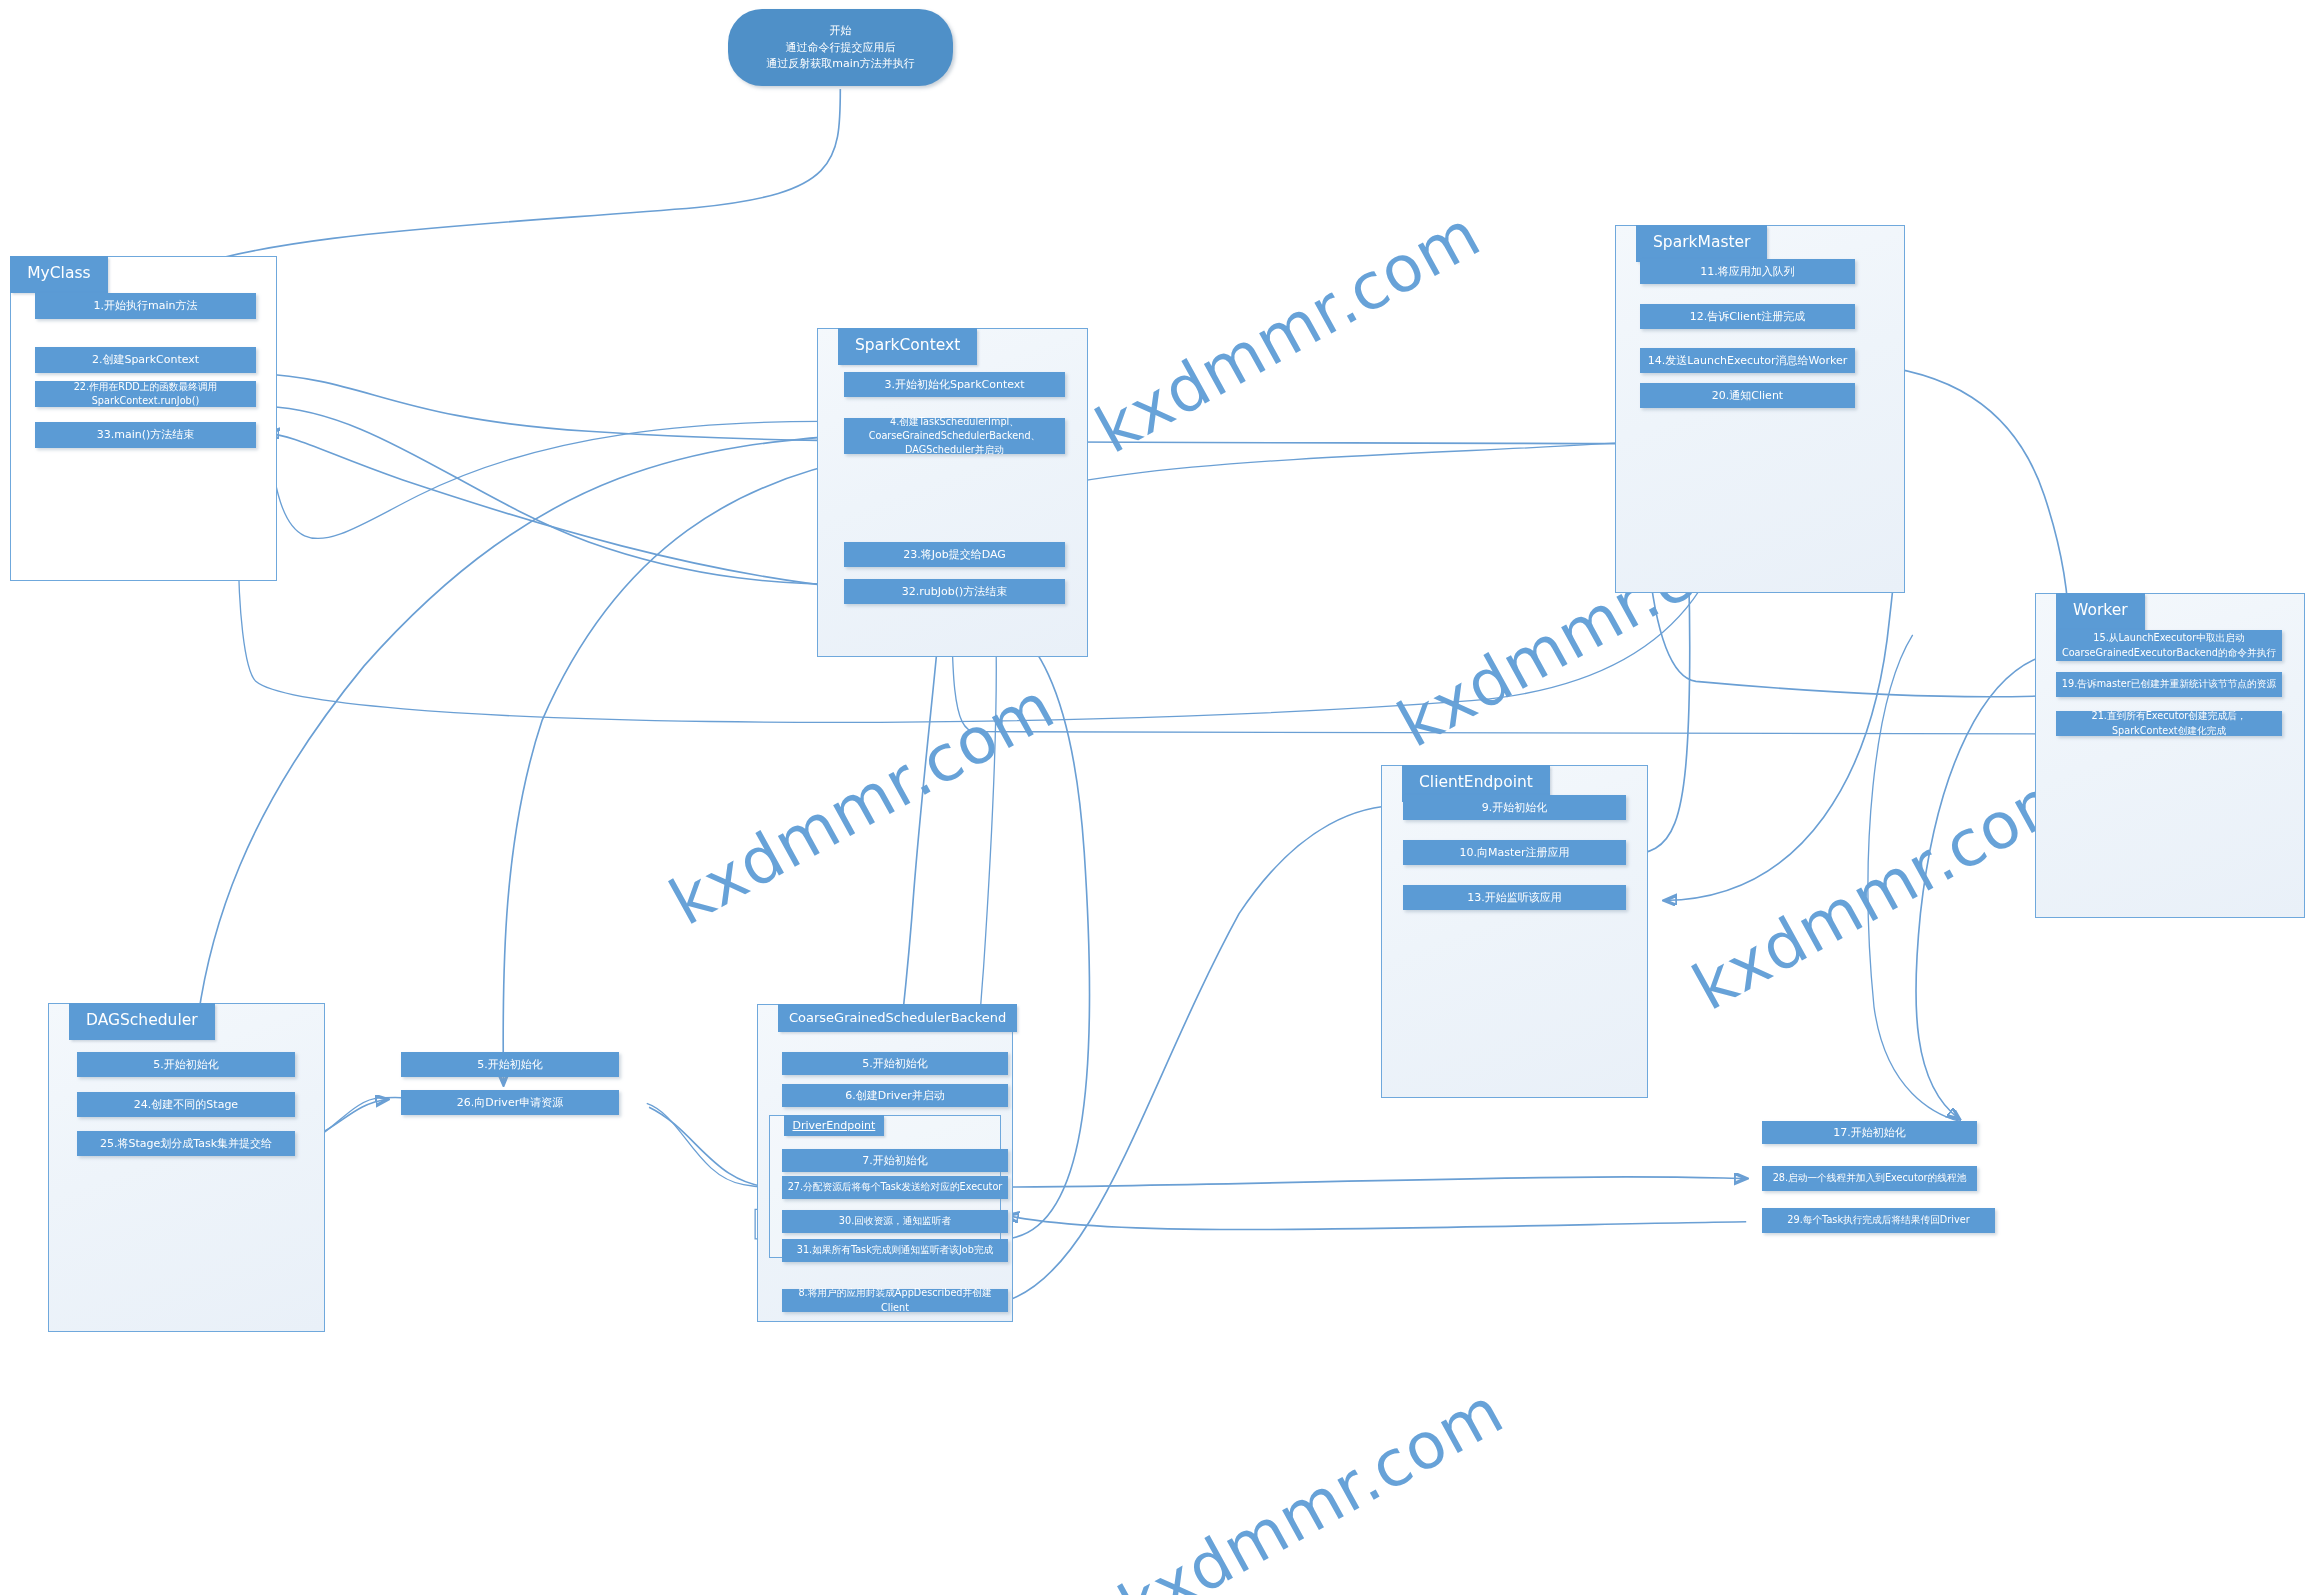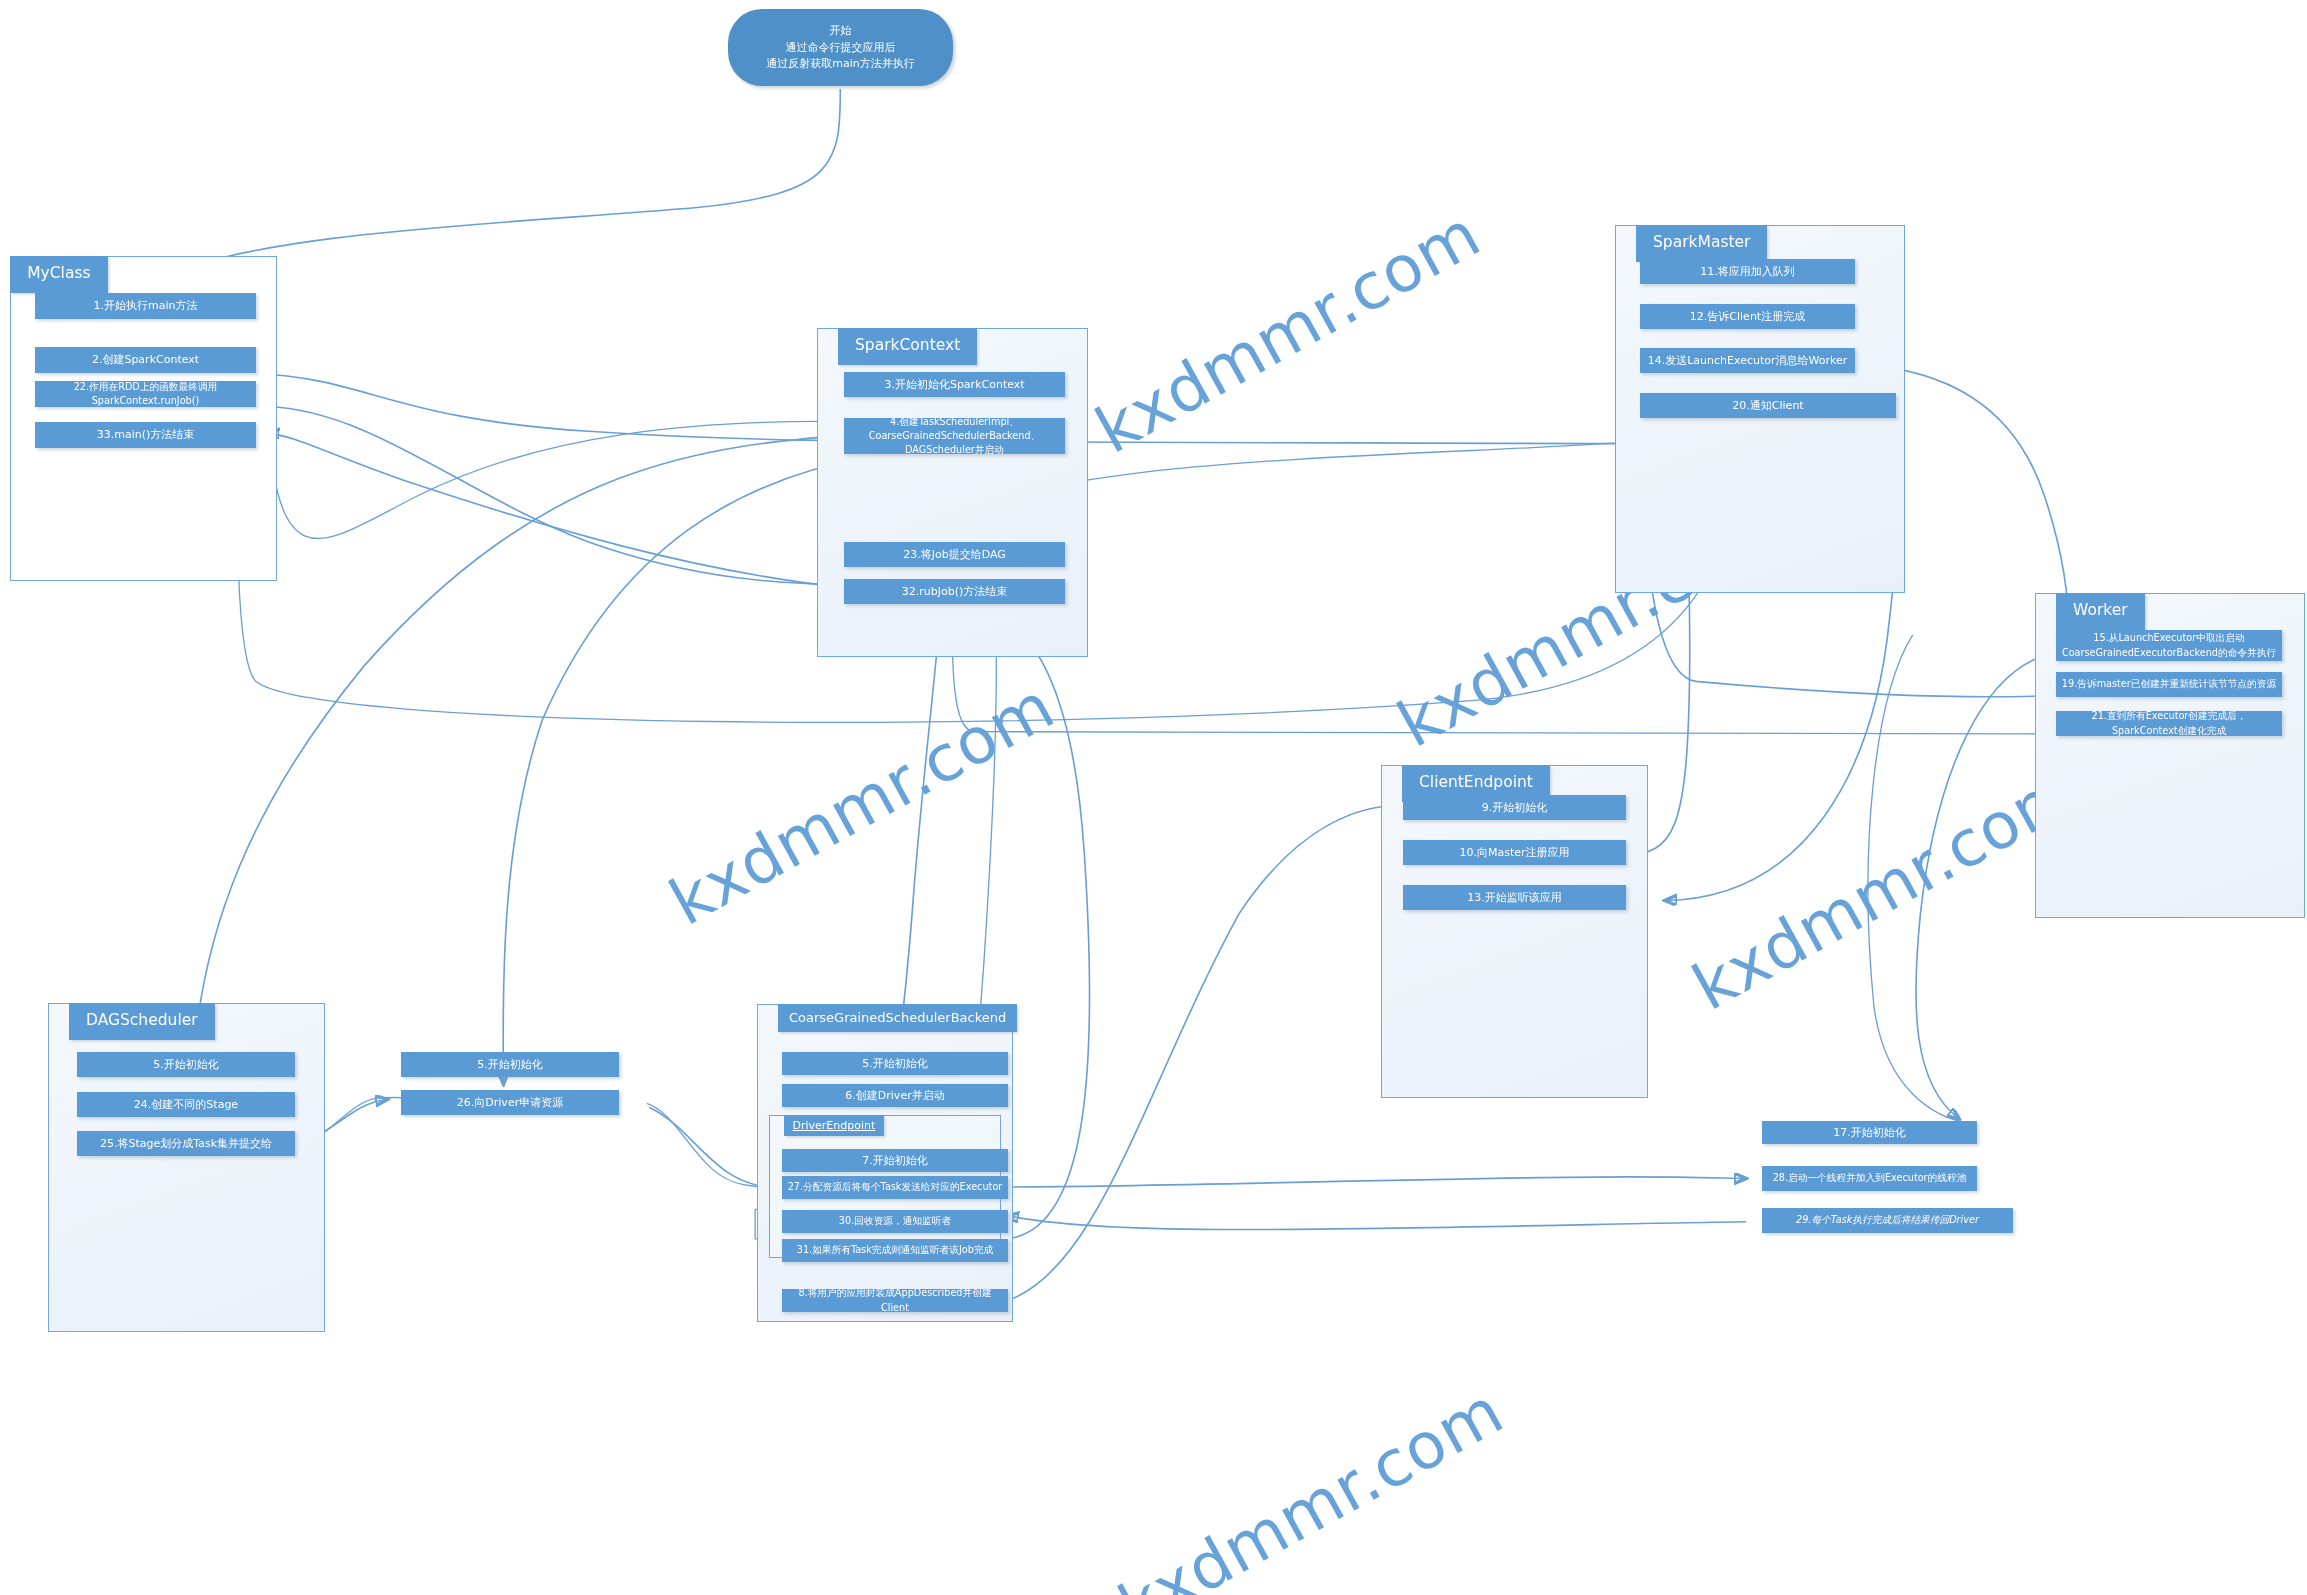--- a/index.html
+++ b/index.html
@@ -212,21 +212,21 @@
   <div class="step tiny" style="left:844px;top:418px;width:221px;height:36px;">4.创建TaskSchedulerImpl、CoarseGrainedSchedulerBackend、DAGScheduler并启动</div>
   <div class="step" style="left:844px;top:542px;width:221px;height:25px;">23.将Job提交给DAG</div>
   <div class="step" style="left:844px;top:579px;width:221px;height:25px;">32.rubJob()方法结束</div>
 
   <div class="container" style="left:1615px;top:225px;width:290px;height:368px;">
     <div class="ctitle indent">SparkMaster</div>
   </div>
   <div class="step" style="left:1640px;top:259px;width:215px;height:25px;">11.将应用加入队列</div>
   <div class="step" style="left:1640px;top:304px;width:215px;height:25px;">12.告诉Client注册完成</div>
   <div class="step" style="left:1640px;top:348px;width:215px;height:25px;">14.发送LaunchExecutor消息给Worker</div>
-  <div class="step" style="left:1640px;top:393px;width:256px;height:25px;">20.通知Client</div>
+  <div class="step" style="left:1640px;top:383px;width:215px;height:25px;">20.通知Client</div>
 
   <div class="container" style="left:2035px;top:593px;width:270px;height:325px;">
     <div class="ctitle indent">Worker</div>
   </div>
   <div class="step tiny" style="left:2056px;top:630px;width:226px;height:31px;">15.从LaunchExecutor中取出启动CoarseGrainedExecutorBackend的命令并执行</div>
   <div class="step tiny" style="left:2056px;top:672px;width:226px;height:25px;">19.告诉master已创建并重新统计该节节点的资源</div>
   <div class="step tiny" style="left:2056px;top:711px;width:226px;height:25px;">21.直到所有Executor创建完成后，SparkContext创建化完成</div>
 
   <div class="container" style="left:1381px;top:765px;width:267px;height:333px;">
     <div class="ctitle indent">ClientEndpoint</div>
@@ -255,16 +255,16 @@
     <div class="ctitle indent small" style="font-size:11px;padding:4.6px 8.5px 5.4px 8.5px;left:14px;top:-0.8px;text-decoration:underline;">DriverEndpoint</div>
   </div>
   <div class="step" style="left:782px;top:1149px;width:226px;height:23px;">7.开始初始化</div>
   <div class="step tiny" style="left:782px;top:1176px;width:226px;height:23px;">27.分配资源后将每个Task发送给对应的Executor</div>
   <div class="step tiny" style="left:782px;top:1210px;width:226px;height:23px;">30.回收资源，通知监听者</div>
   <div class="step tiny" style="left:782px;top:1239px;width:226px;height:23px;">31.如果所有Task完成则通知监听者该Job完成</div>
   <div class="step tiny" style="left:782px;top:1289px;width:226px;height:23px;">8.将用户的应用封装成AppDescribed并创建Client</div>
 
   <div class="step" style="left:1762px;top:1121px;width:215px;height:23px;">17.开始初始化</div>
   <div class="step tiny" style="left:1762px;top:1166px;width:215px;height:25px;text-align:center;">28.启动一个线程并加入到Executor的线程池</div>
-  <div class="step tiny" style="left:1762px;top:1208px;width:251px;height:25px;font-style:italic;">29.每个Task执行完成后将结果传回Driver</div>
+  <div class="step tiny" style="left:1762px;top:1208px;width:233px;height:25px;">29.每个Task执行完成后将结果传回Driver</div>
 
 </div>
 
 
 </body></html>

